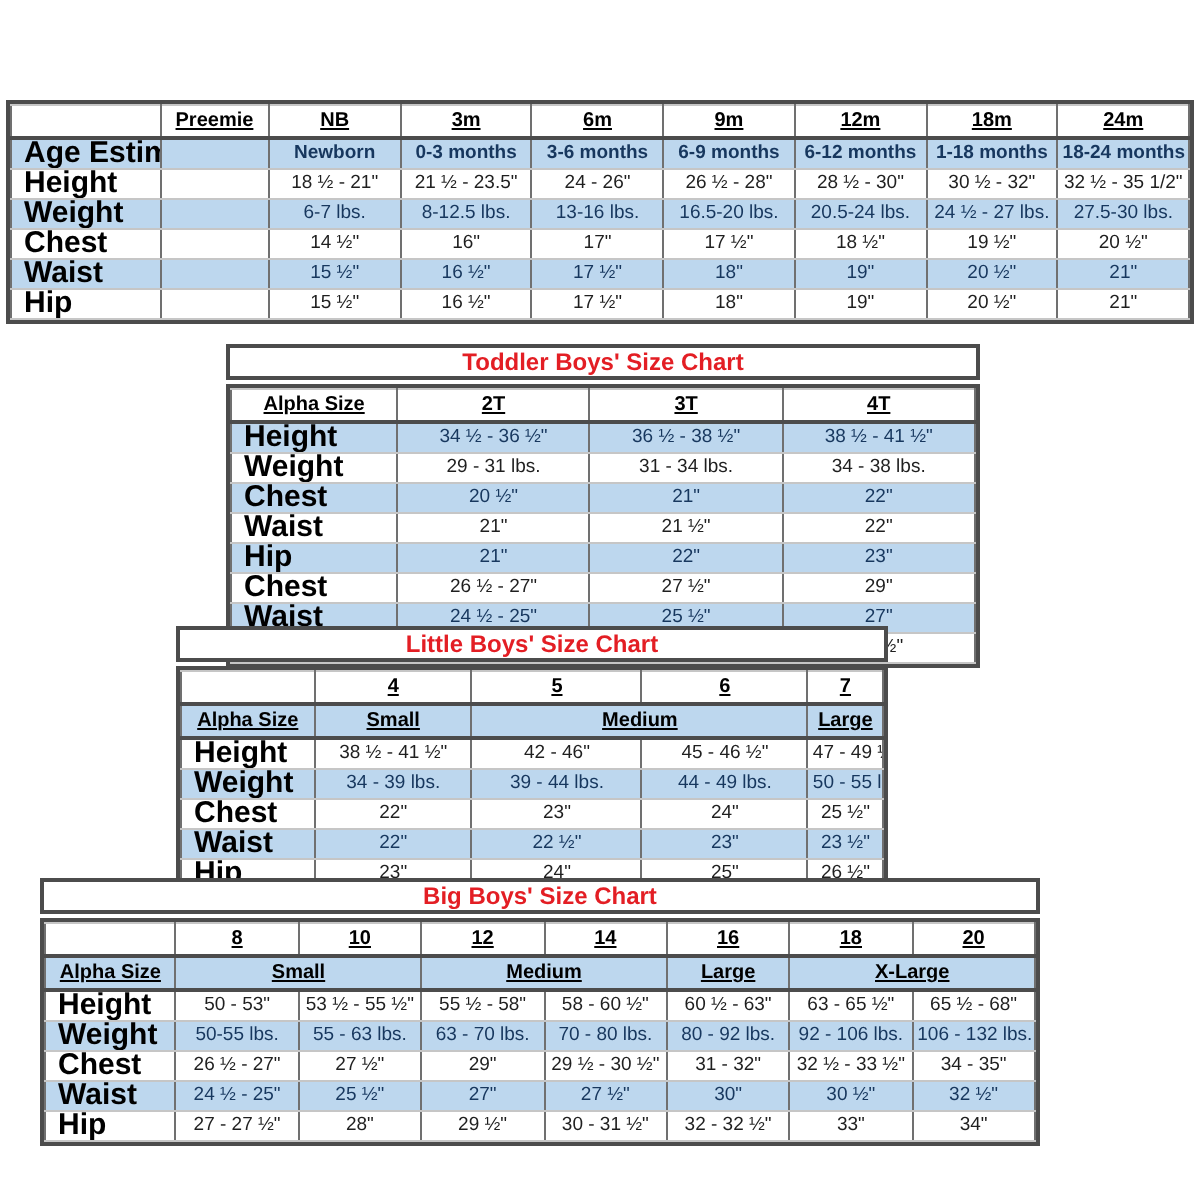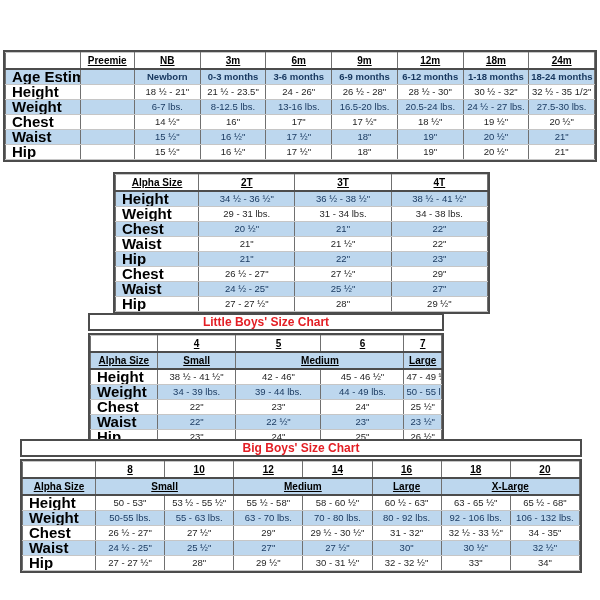--- a/index.html
+++ b/index.html
@@ -14,21 +14,21 @@
   html,body{margin:0;padding:0;}
   body{
     width:600px;height:600px;background:#ffffff;
     font-family:"Liberation Sans", sans-serif;
     position:relative;overflow:hidden;
   }
   .chart{position:absolute;}
   #chart-infant {top:50px;  left:3px;   width:594px;}
   #chart-toddler{top:172px; left:113px; width:377px;}
   #chart-little {top:313px; left:88px;  width:356px;}
-  #chart-big    {top:439px; left:20px;  width:562px;}
+  #chart-big    {top:439px; left:20px;  width:500px;}
 
   .chart-title{
     border:2px solid var(--border-dark);
     margin-bottom:2px;
     text-align:center;
     color:var(--title-red);
     font-weight:bold;
     font-size:12px;
     line-height:14px;
     background:#fff;
@@ -173,20 +173,21 @@
               <td>19"</td>
               <td>20 ½"</td>
               <td>21"</td>
             </tr>
           </tbody>
         </table>
     </div>
   </section>
 
   <section class="chart" id="chart-toddler">
+    <div class="chart-title">Toddler Boys' Size Chart</div>
     <div class="table-wrap">
       <table class="size-table">
           <thead>
             <tr>
               <th>Alpha Size</th>
               <th>2T</th>
               <th>3T</th>
               <th>4T</th>
             </tr>
           </thead>

